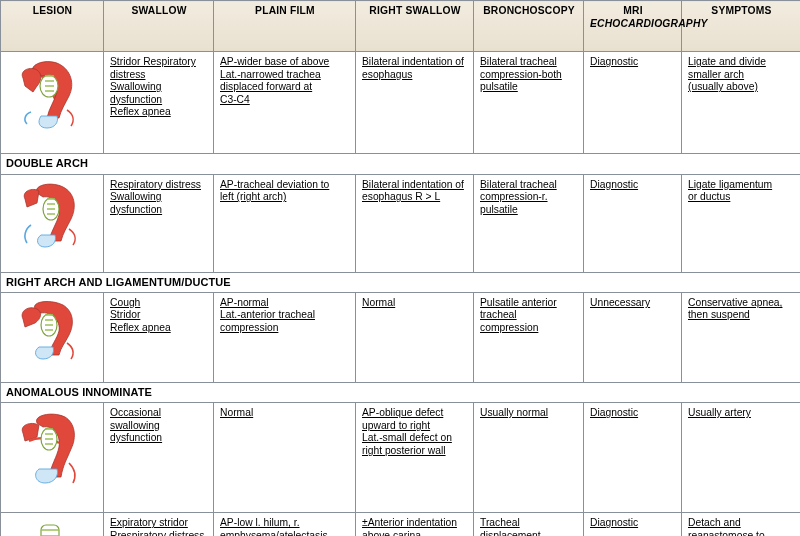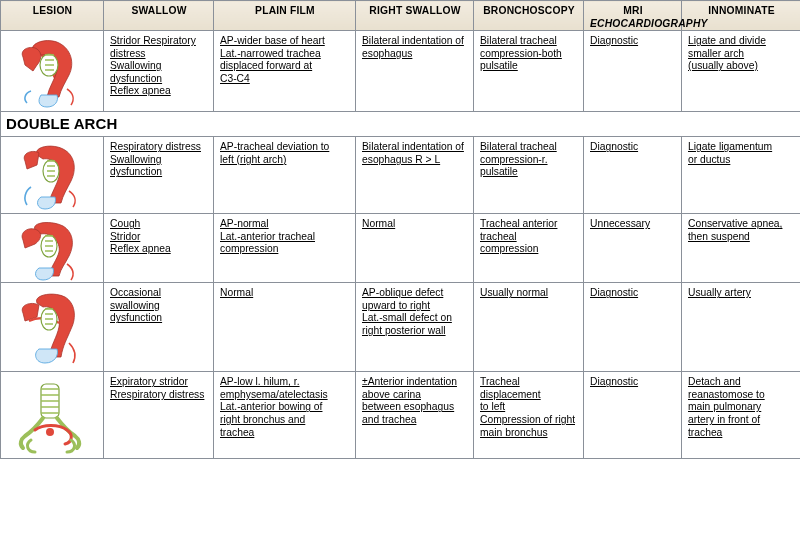--- a/index.html
+++ b/index.html
@@ -19,21 +19,21 @@
     background: #fff;
   }
   table.main {
     border-collapse: collapse;
     width: 800px;
     table-layout: fixed;
   }
   table.main td, table.main th {
     border: 1px solid #8a9099;
     vertical-align: top;
-    padding: 4px 5px 0 6px;
+    padding: 4px 5px 21px 6px;
     font-size: 10.3px;
     line-height: 1.22;
   }
   thead th {
     background: linear-gradient(180deg, #f2ece0 0%, #e8e0cf 100%);
     text-align: center;
     font-weight: bold;
     font-size: 10.3px;
     letter-spacing: 0.2px;
     padding: 5px 3px;
@@ -55,21 +55,21 @@
   td.img-cell {
     padding: 2px;
     text-align: center;
     vertical-align: top;
     background: #fff;
   }
   td.txt { white-space: pre-line; text-decoration: underline; }
   tr.label-row td {
     background: #ffffff;
     font-weight: bold;
-    font-size: 15px;
+    font-size: 11px;
     padding: 3px 6px 3px 5px;
     border-top: 1px solid #8a9099;
     border-bottom: 1px solid #8a9099;
     letter-spacing: 0.1px;
   }
   svg { display: block; margin: 0 auto; }
 </style>
 </head>
 <body>
 
@@ -88,21 +88,21 @@
       <tr>
         <th><span>LESION</span></th>
         <th><span>SWALLOW</span></th>
         <th><span>PLAIN FILM</span></th>
         <th><span>RIGHT SWALLOW</span></th>
         <th><span>BRONCHOSCOPY</span></th>
         <th>
           <span>MRI</span>
           <span class="hdr2">ECHOCARDIOGRAPHY</span>
         </th>
-        <th><span>INNOMINATE</span></th>
+        <th><span>SYMPTOMS</span></th>
       </tr>
     </thead>
     <tbody>
 
       <tr>
         <td class="img-cell">
           <svg width="96" height="76" viewBox="0 0 96 76">
             <g fill="none" stroke="#c0392b" stroke-width="1">
               <path d="M30 14 C28 6 44 4 50 10 C58 18 60 30 56 40 L52 52" fill="#e24b3c"></path>
             </g>
@@ -112,21 +112,21 @@
             <path d="M38 20 h9 M38 25 h9 M38 30 h9 M38 35 h9" stroke="#9cbf5a" stroke-width="1.4"></path>
             <path d="M34 60 C30 66 32 72 40 72 C48 72 52 66 50 60 Z" fill="#cfe6f7" stroke="#5aa8e0" stroke-width="0.9"></path>
             <path d="M24 56 C18 58 16 64 20 68" stroke="#5aa8e0" stroke-width="1.6" fill="none"></path>
             <path d="M60 54 C66 58 68 64 64 70" stroke="#e0483b" stroke-width="1.6" fill="none"></path>
           </svg>
         </td>
         <td class="txt">Stridor Respiratory
 distress
 Swallowing dysfunction
 Reflex apnea</td>
-        <td class="txt">AP-wider base of heart
+        <td class="txt">AP-wider base of above
 Lat.-narrowed trachea
    displaced forward at
    C3-C4</td>
         <td class="txt">Bilateral indentation of
 esophagus</td>
         <td class="txt">Bilateral tracheal
 compression-both
 pulsatile</td>
         <td class="txt">Diagnostic</td>
         <td class="txt">Ligate and divide
@@ -155,45 +155,51 @@
    left (right arch)</td>
         <td class="txt">Bilateral indentation of
 esophagus R &gt; L</td>
         <td class="txt">Bilateral tracheal
 compression-r.
 pulsatile</td>
         <td class="txt">Diagnostic</td>
         <td class="txt">Ligate ligamentum
 or ductus</td>
       </tr>
+      <tr class="label-row">
+        <td colspan="7">RIGHT ARCH AND LIGAMENTUM/DUCTUE</td>
+      </tr>
 
       <tr>
         <td class="img-cell">
           <svg width="96" height="64" viewBox="0 0 96 64">
             <path d="M28 12 C24 4 44 2 56 8 C66 14 68 26 62 38 C58 46 54 50 52 58 L42 58 C44 48 50 42 52 34 C54 24 44 14 34 16 Z" fill="#e0483b" stroke="#a8352c" stroke-width="0.8"></path>
             <path d="M16 22 C12 14 22 8 30 12 C36 15 34 22 28 26 L18 30 Z" fill="#e0483b" stroke="#a8352c" stroke-width="0.8"></path>
             <ellipse cx="42" cy="28" rx="8" ry="11" fill="#ffffff" stroke="#7ea33f" stroke-width="1.2"></ellipse>
             <path d="M38 18 h8 M38 23 h8 M38 28 h8 M38 33 h8" stroke="#9cbf5a" stroke-width="1.4"></path>
             <path d="M32 50 C26 54 28 62 36 62 C44 62 48 56 46 50 Z" fill="#cfe6f7" stroke="#5aa8e0" stroke-width="0.9"></path>
             <path d="M60 46 C66 50 68 56 64 62" stroke="#e0483b" stroke-width="1.6" fill="none"></path>
           </svg>
         </td>
         <td class="txt">Cough
 Stridor
 Reflex apnea</td>
         <td class="txt">AP-normal
 Lat.-anterior tracheal
    compression</td>
         <td class="txt">Normal</td>
-        <td class="txt">Tracheal anterior
+        <td class="txt">Pulsatile anterior
 tracheal
 compression</td>
         <td class="txt">Unnecessary</td>
         <td class="txt">Conservative apnea,
 then suspend</td>
+      </tr>
+      <tr class="label-row">
+        <td colspan="7">ANOMALOUS INNOMINATE</td>
       </tr>
 
       <tr>
         <td class="img-cell">
           <svg width="96" height="84" viewBox="0 0 96 84">
             <path d="M30 16 C26 8 46 4 58 10 C68 16 70 30 64 42 C60 52 56 58 54 70 L42 70 C44 58 50 50 52 40 C54 28 46 18 36 20 Z" fill="#e0483b" stroke="#a8352c" stroke-width="0.8"></path>
             <path d="M16 26 C12 18 24 14 32 18 L30 30 L18 34 Z" fill="#e0483b" stroke="#a8352c" stroke-width="0.8"></path>
             <path d="M22 34 C30 30 44 30 52 36" stroke="#e0483b" stroke-width="2.2" fill="none"></path>
             <ellipse cx="42" cy="32" rx="8" ry="11" fill="#ffffff" stroke="#7ea33f" stroke-width="1.2"></ellipse>
             <path d="M38 22 h8 M38 27 h8 M38 32 h8 M38 37 h8" stroke="#9cbf5a" stroke-width="1.4"></path>

